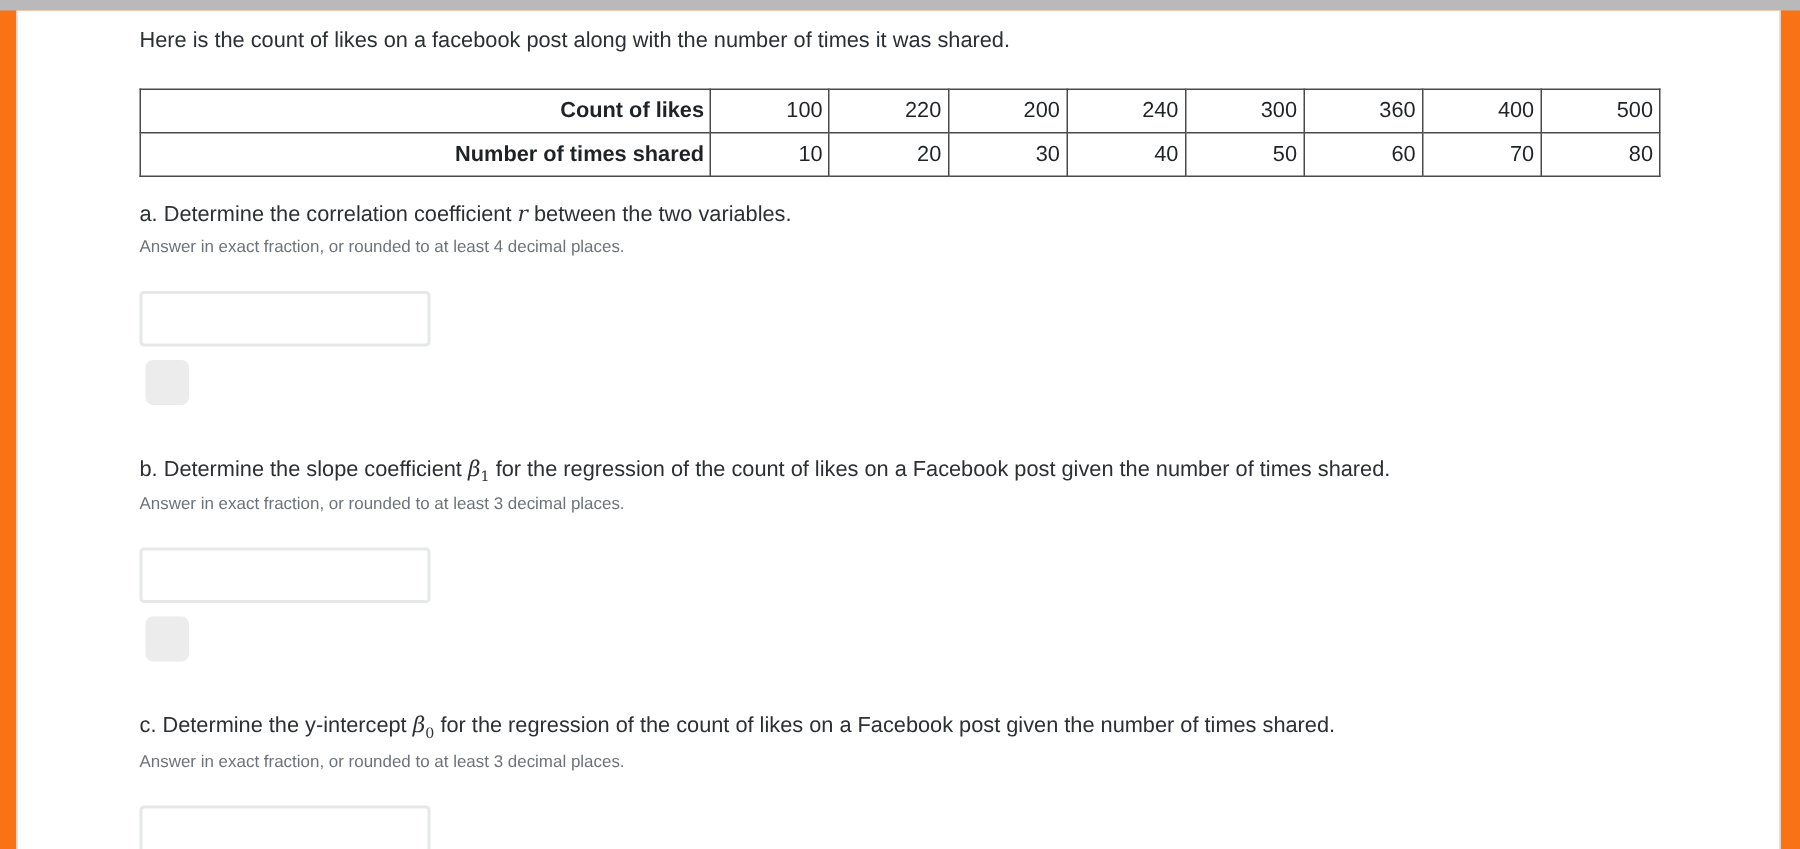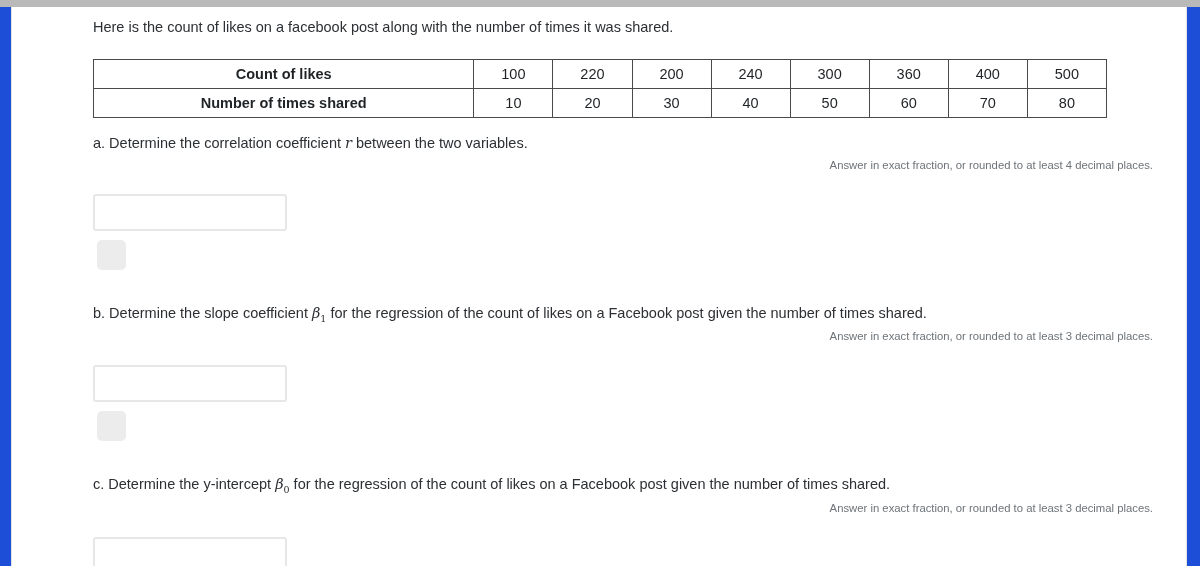--- a/index.html
+++ b/index.html
@@ -6,21 +6,21 @@
   html, body {
     margin: 0; padding: 0;
     width: 1200px; height: 566px;
     background: #ffffff;
     font-family: "Liberation Sans", sans-serif;
     overflow: hidden;
   }
   #page {
     position: relative;
     width: 1200px; height: 566px;
-    background: #1d4ed8;
+    background: #f97316;
   }
   .topbar {
     position: absolute;
     top: 0; left: 0;
     width: 1200px; height: 7px;
     background: #b9b9b9;
   }
   .card {
     position: absolute;
     top: 7px; left: 11px;
@@ -46,21 +46,21 @@
   }
   table.datatable {
     border-collapse: collapse;
     margin-top: 20px;
     table-layout: fixed;
     width: 1014px;
   }
   table.datatable td {
     border: 1px solid #4a4a4a;
     height: 29px;
-    text-align: center;
+    text-align: right;
     font-size: 14.5px;
     color: #1f2326;
     padding: 0 4px;
   }
   td.rowlabel {
     width: 380px;
     font-weight: bold;
   }
   td.val { width: 79px; }
 
@@ -71,21 +71,20 @@
     color: #2c2f33;
     line-height: 1.45;
     white-space: nowrap;
   }
   .qhint {
     font-size: 11.3px;
     color: #6d7378;
     margin-top: 4px;
     line-height: 1.4;
     white-space: nowrap;
-    text-align: right;
   }
   .mathvar {
     font-family: "DejaVu Serif", serif;
     font-style: italic;
     font-size: 14.5px;
   }
   .mathvar sub {
     font-size: 9.5px;
     font-style: normal;
     font-family: "DejaVu Serif", serif;

